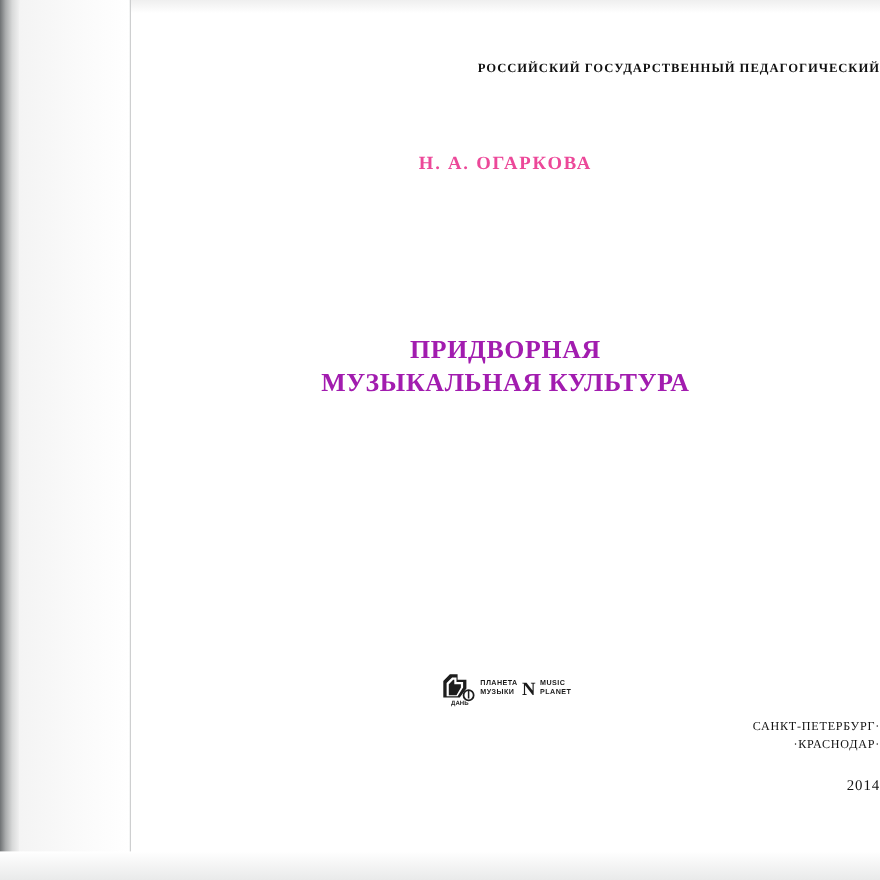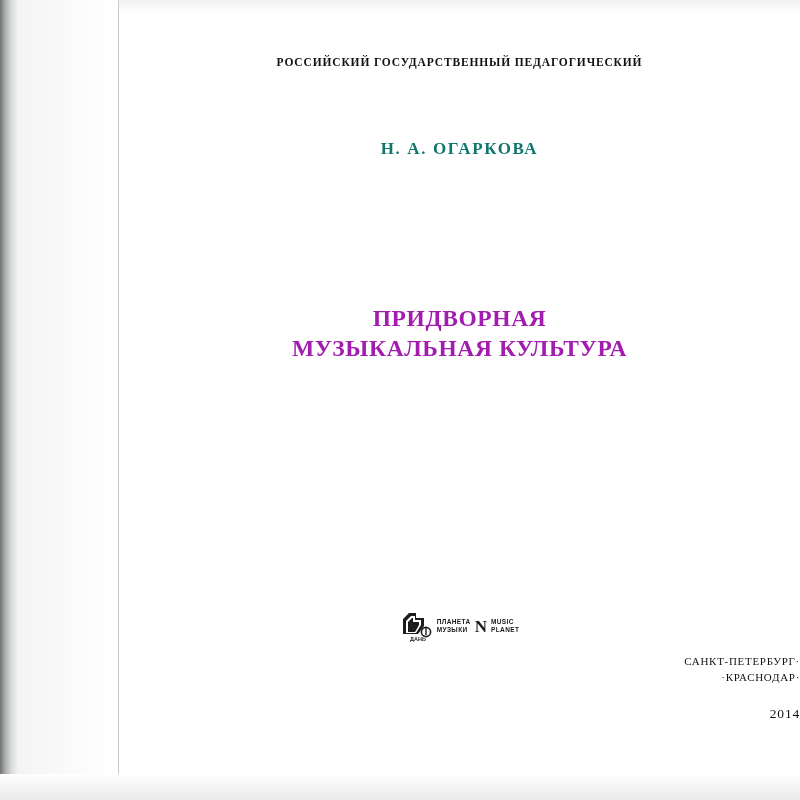--- a/index.html
+++ b/index.html
@@ -72,38 +72,38 @@
     top: 0;
     width: 681px;
     height: 800px;
   }
 
   .publisher-uni {
     position: absolute;
     top: 52px;
     left: 0;
     width: 681px;
-    text-align: center;
+    text-align: right;
     font-weight: bold;
     font-size: 11.5px;
     letter-spacing: 0.85px;
     line-height: 21px;
     color: #111111;
   }
 
   .author {
     position: absolute;
     top: 139px;
     left: 0;
     width: 681px;
     text-align: center;
     font-weight: bold;
     font-size: 17px;
     letter-spacing: 1.6px;
-    color: #0f766e;
+    color: #ec4899;
   }
 
   .main-title {
     position: absolute;
     top: 303px;
     left: 0;
     width: 681px;
     text-align: center;
     font-weight: bold;
     font-size: 23.5px;

